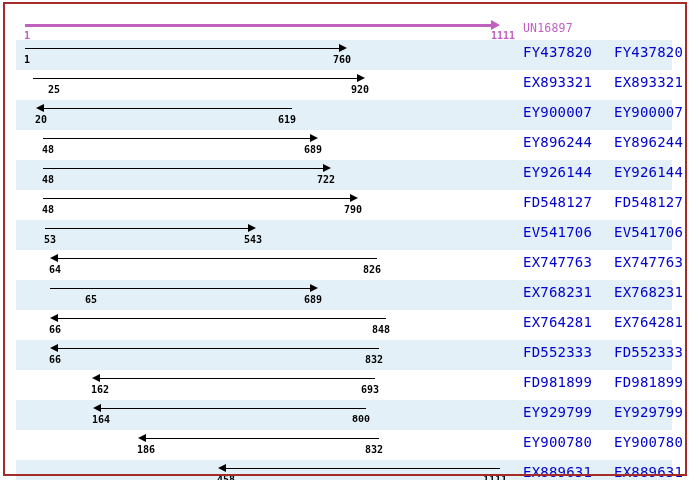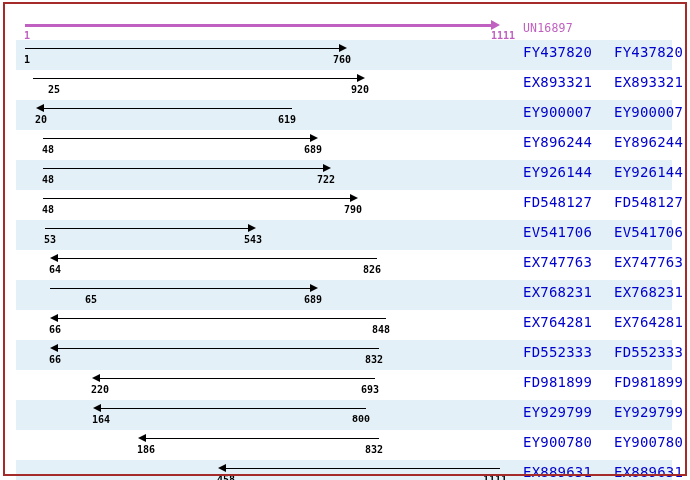--- a/index.html
+++ b/index.html
@@ -228,21 +228,21 @@
         <div class="seg-line" style="left: 57px; width: 322px;"></div>
         <div class="arrow-head left" style="left: 50px;"></div>
         <div class="coord start" style="left: 49px;">66</div>
         <div class="coord end" style="left: 365px;">832</div>
         <div class="acc-label" style="left: 523px;">FD552333</div>
         <div class="acc-label" style="left: 614px;">FD552333</div>
       </div>
       <div class="track" style="top: 370px;">
         <div class="seg-line" style="left: 99px; width: 276px;"></div>
         <div class="arrow-head left" style="left: 92px;"></div>
-        <div class="coord start" style="left: 91px;">220</div>
+        <div class="coord start" style="left: 91px;">162</div>
         <div class="coord end" style="left: 361px;">693</div>
         <div class="acc-label" style="left: 523px;">FD981899</div>
         <div class="acc-label" style="left: 614px;">FD981899</div>
       </div>
       <div class="stripe" style="top: 400px;"></div>
       <div class="track" style="top: 400px; border-radius: 14px;">
         <div class="seg-line" style="left: 100px; width: 266px;"></div>
         <div class="arrow-head left" style="left: 93px;"></div>
         <div class="coord start" style="left: 92px;">164</div>
         <div class="coord end" style="left: 352px; font-family: Liberation Mono, monospace;">800</div>

